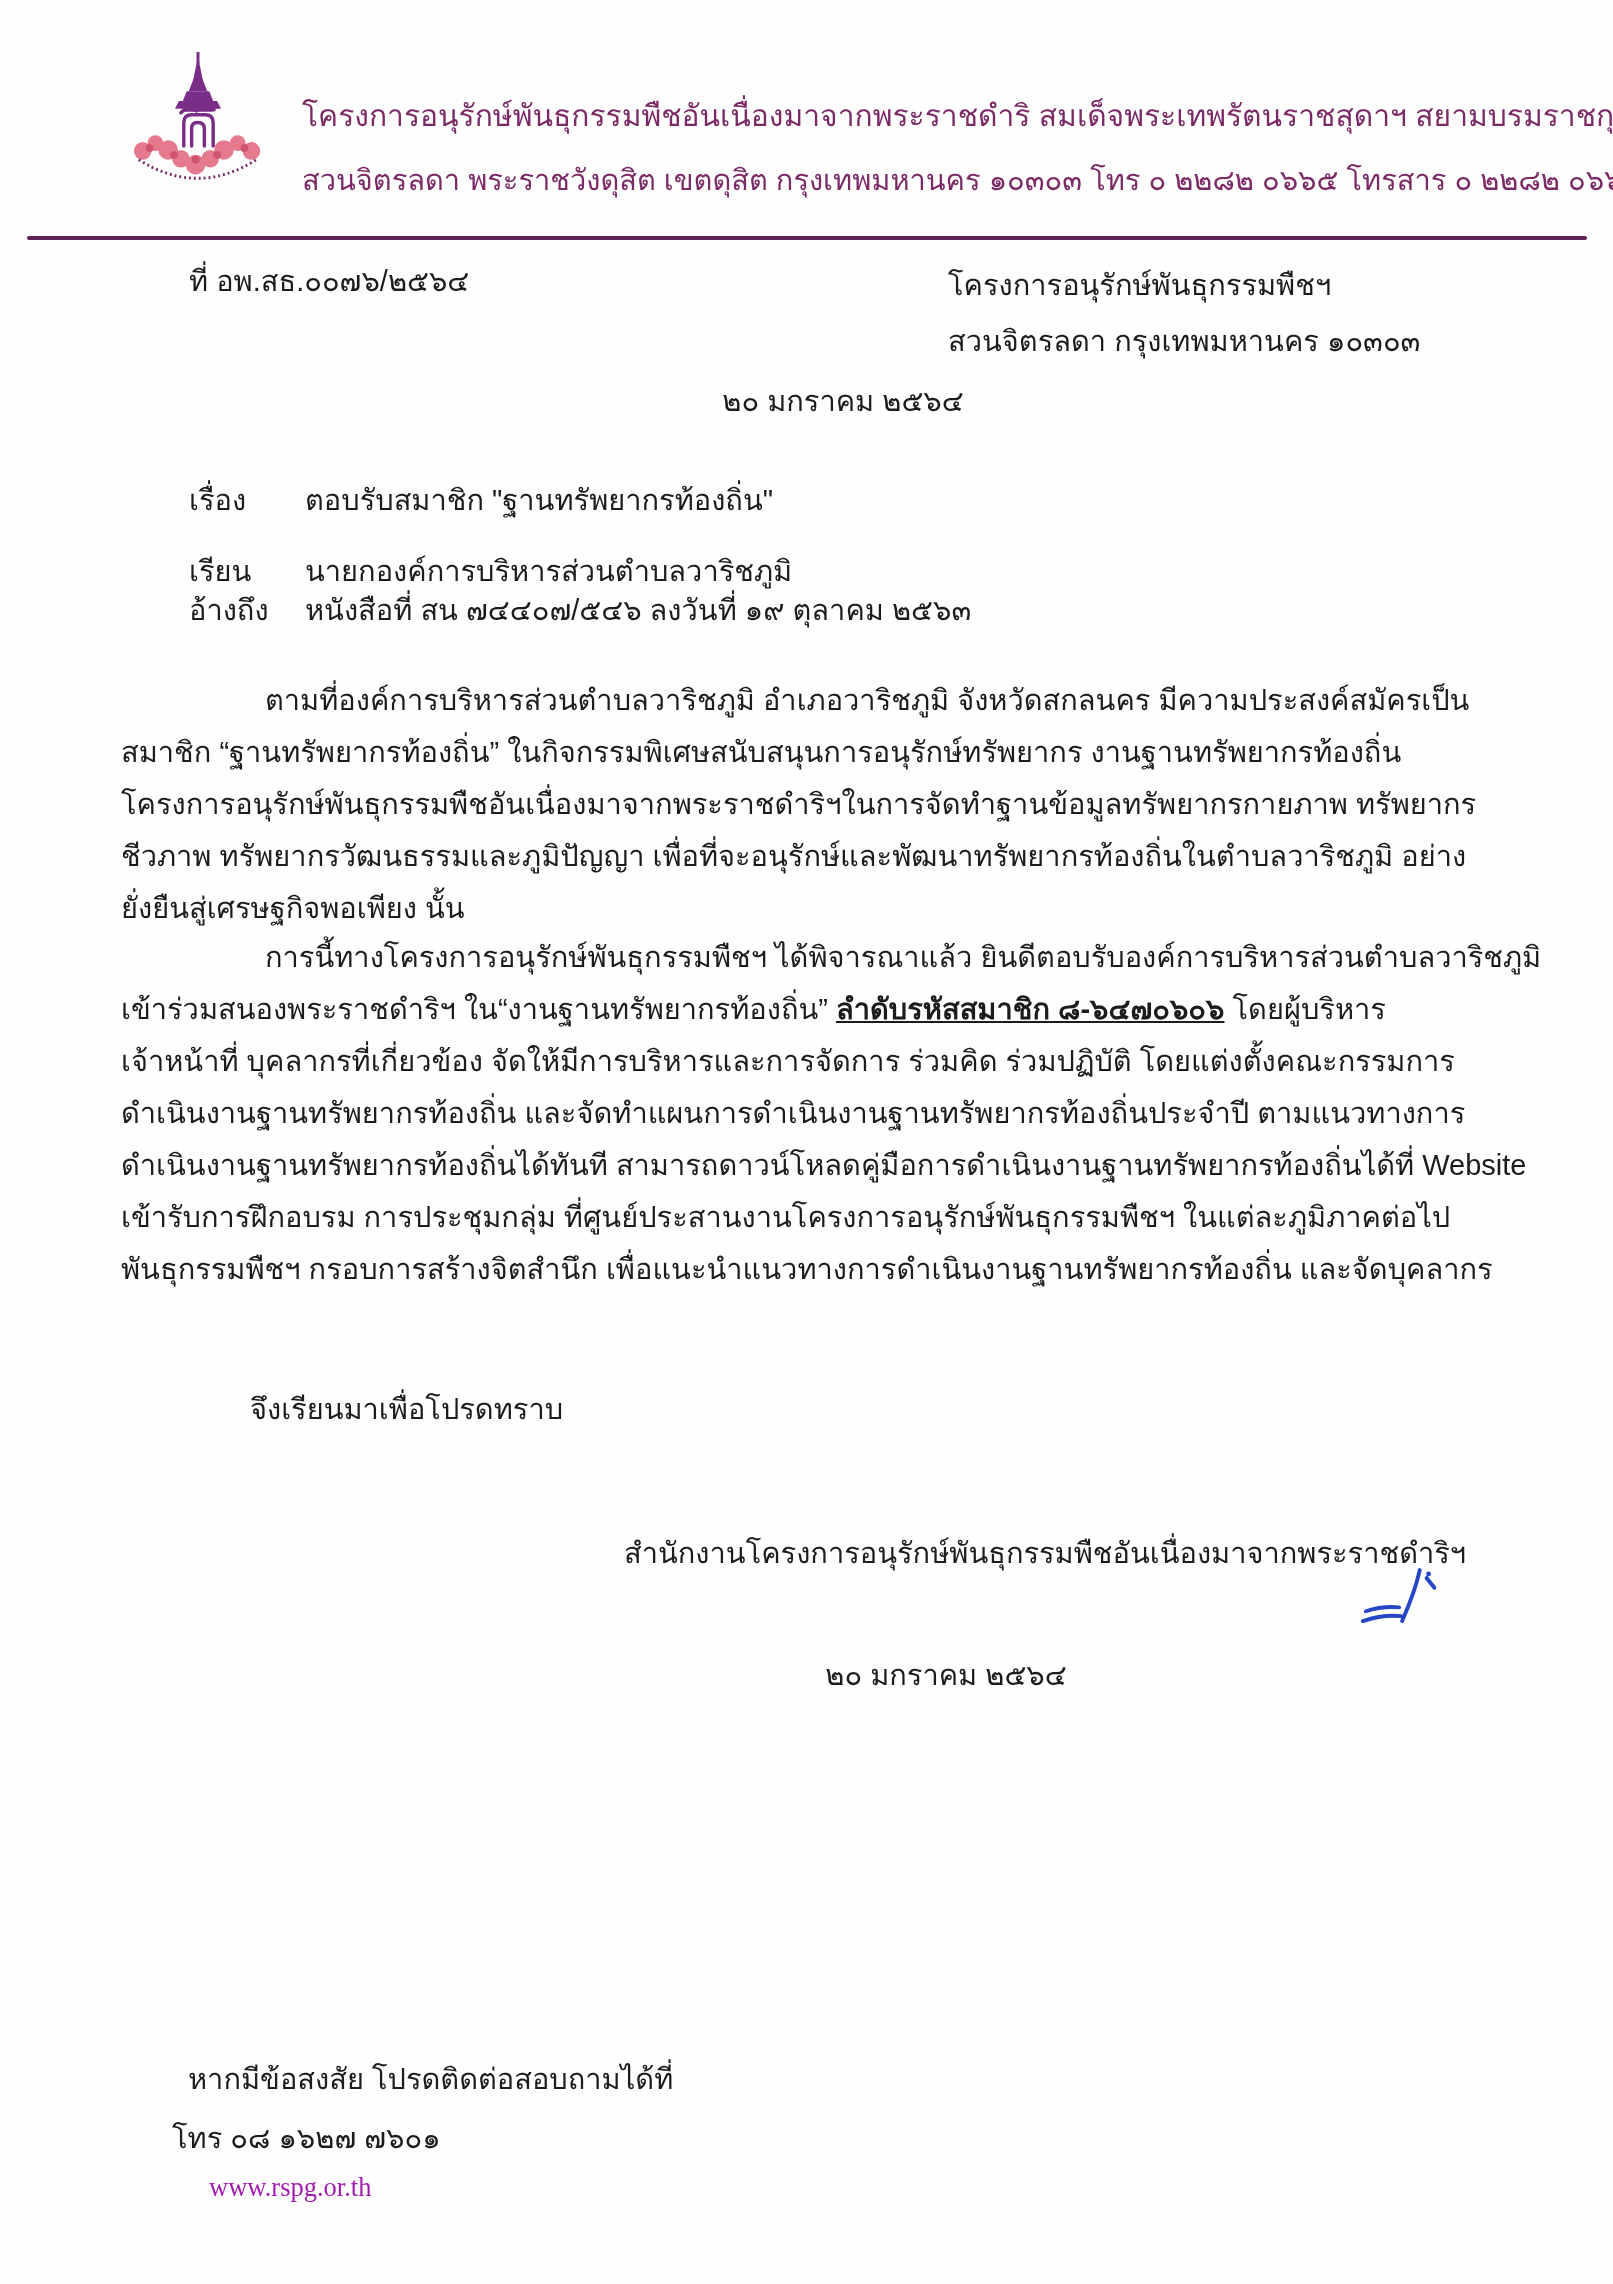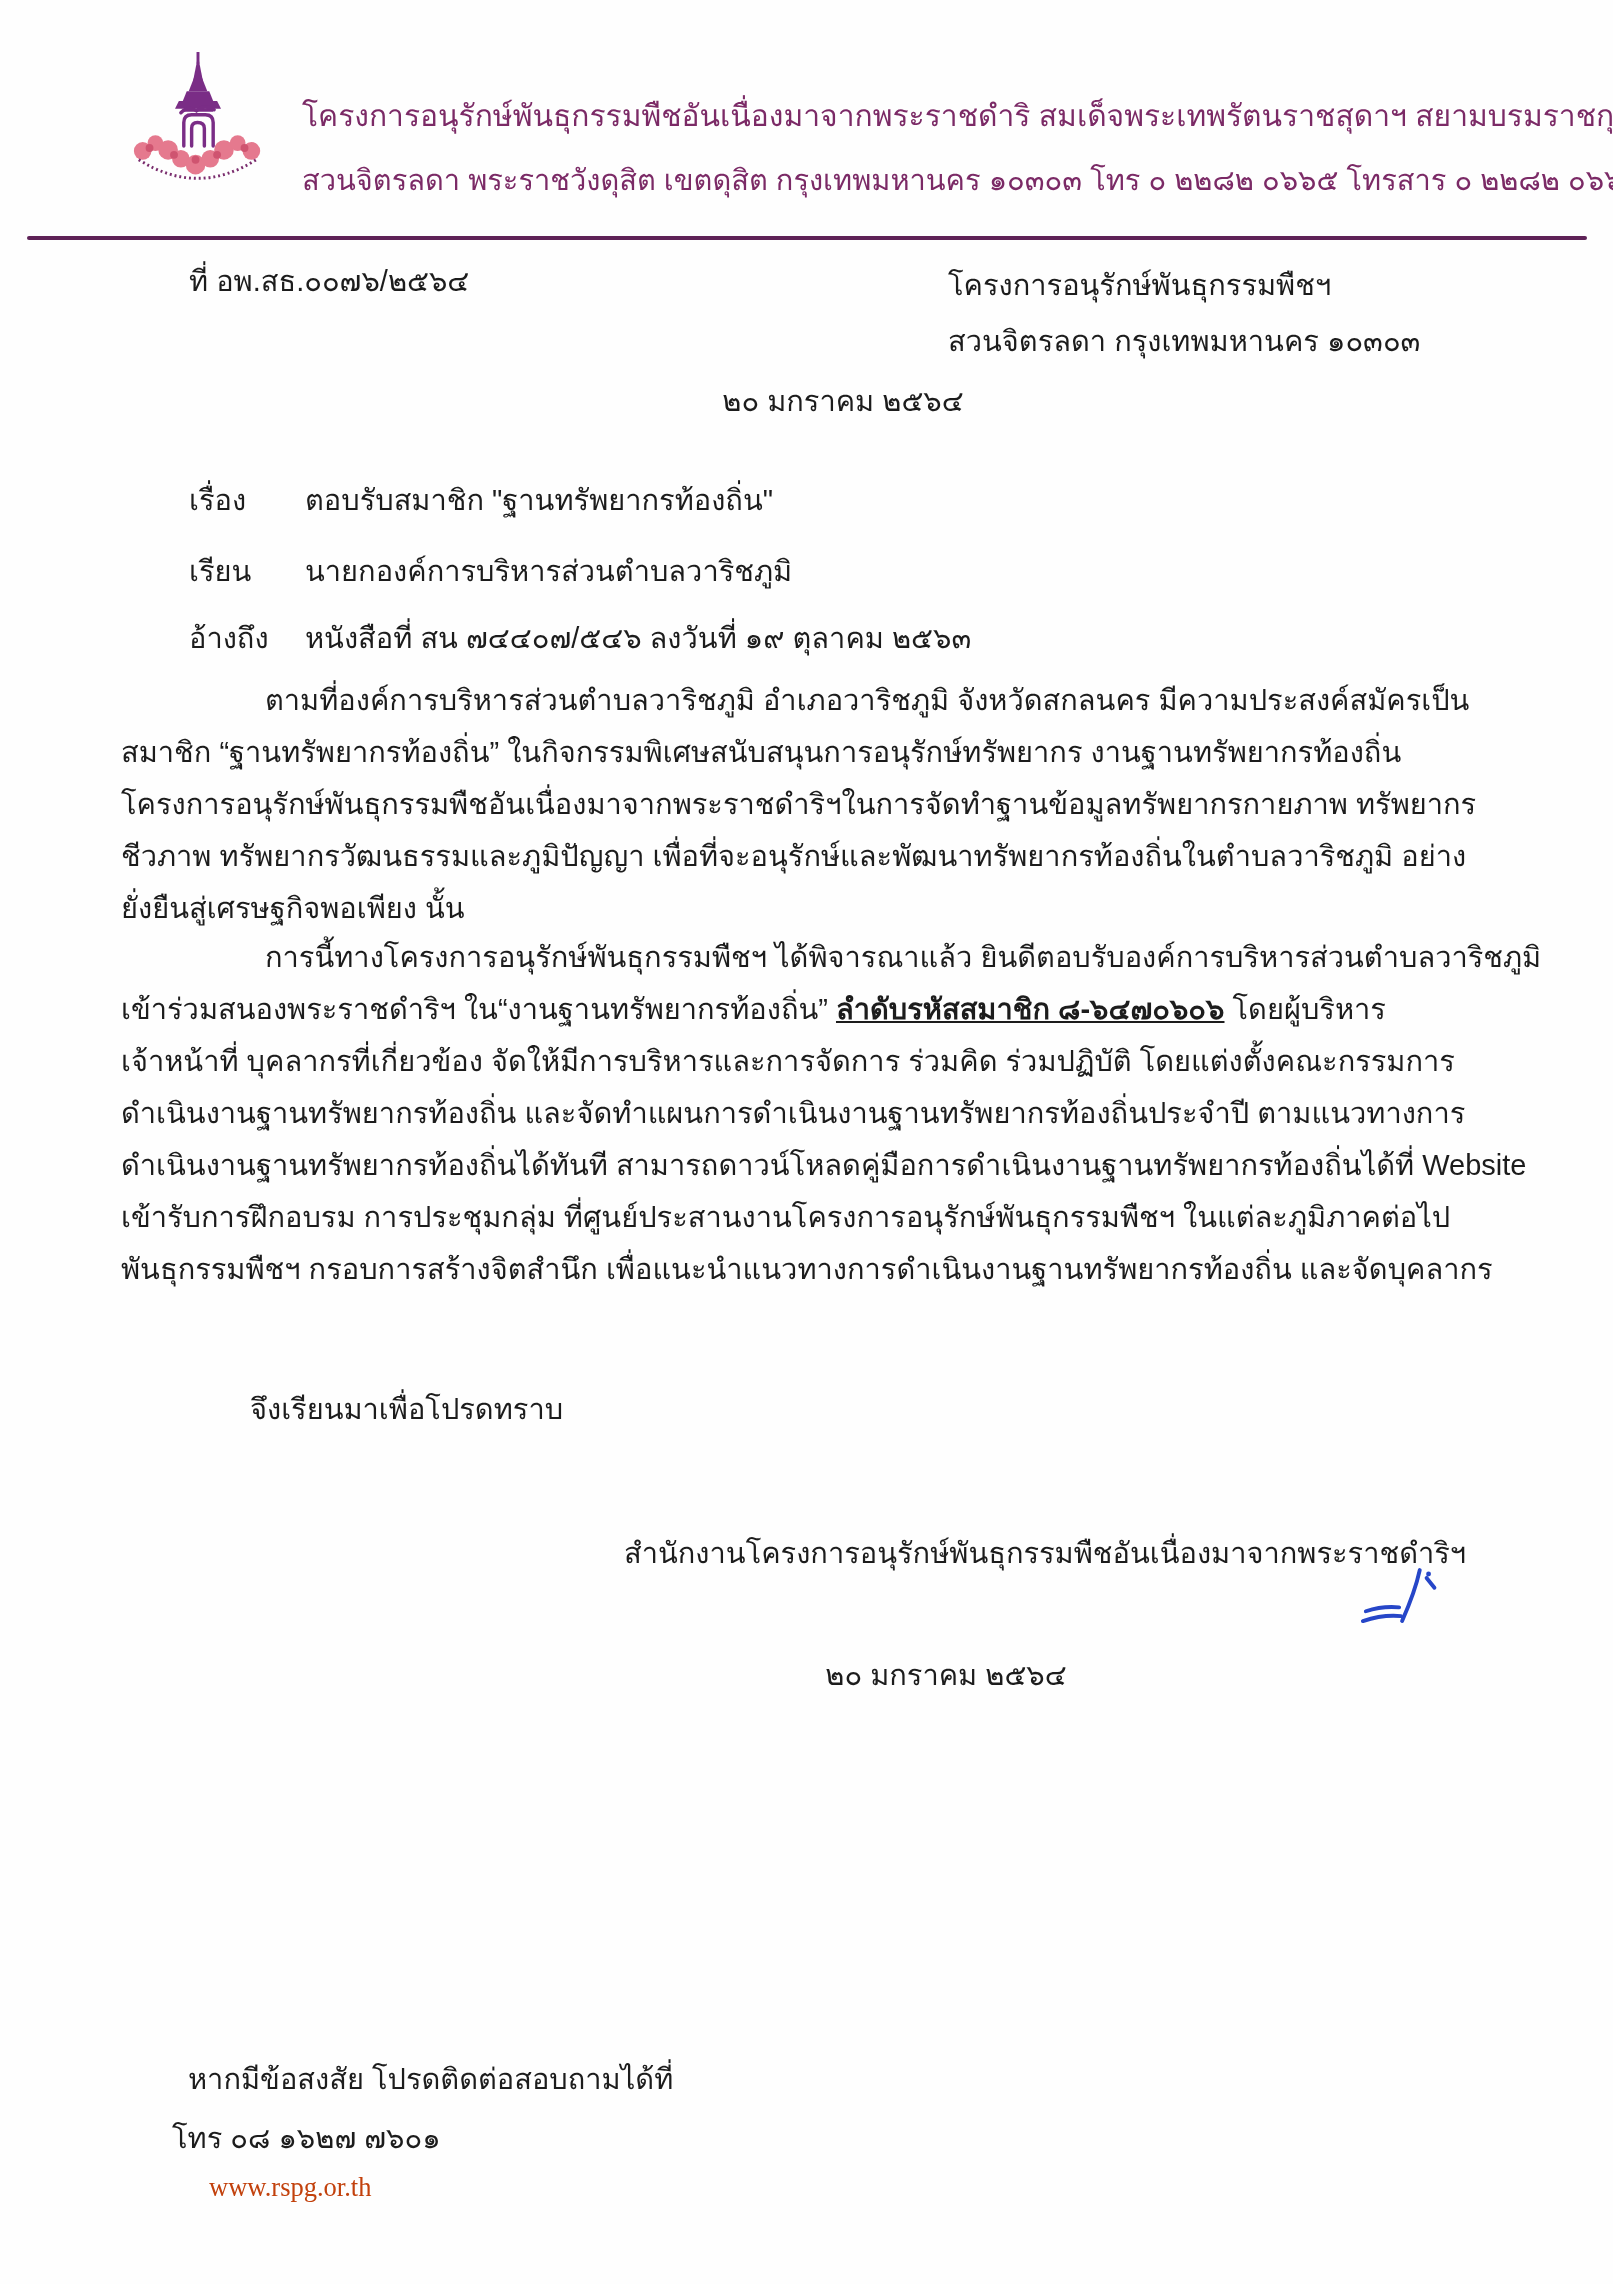--- a/index.html
+++ b/index.html
@@ -17,35 +17,35 @@
   .letterhead-line1{left:302px;top:94px;font-size:30px;}
   .letterhead-line2{left:302px;top:159px;font-size:29px;}
   .rule{left:27.4px;top:236px;width:1560px;height:3.9px;background:#5e2257;border-radius:2px;}
   .ref-no{left:189px;top:260px;}
   .sender{left:948px;top:257px;line-height:56px;text-align:left;}
   .doc-date{left:647px;top:380px;width:392px;text-align:center;}
   .field-label{left:189px;}
   .field-value{left:305px;}
   .row-subject{top:479px;}
   .row-to{top:550px;}
-  .row-ref{top:589px;margin-top:28px;}
+  .row-ref{top:589px;}
   .body-block{left:121px;width:1382px;}
   .bline{height:52px;overflow:visible;}
   .indent{padding-left:144px;}
   .bold-underline{font-weight:bold;text-decoration:underline;}
   .closing{left:250px;top:1388px;}
   .sig-org{left:624px;top:1532px;}
   .sig-date{left:740px;top:1654px;width:412px;text-align:center;}
   .sig-mark{left:1358px;top:1564px;}
   .footer-1{left:188px;top:2058px;}
   .footer-2{left:172px;top:2117px;}
   .website{
     left:209px;top:2172px;
     font-family:"Liberation Serif", serif;
-    font-size:26.5px;color:#c2410c;
+    font-size:26.5px;color:#a21caf;
   }
   .emblem{left:127px;top:49px;}
 </style>
 </head>
 <body>
 
 <div class="page">
 
   <svg class="abs emblem" width="142" height="149" viewBox="0 0 145 150">
     <g fill="#7a2d86">

